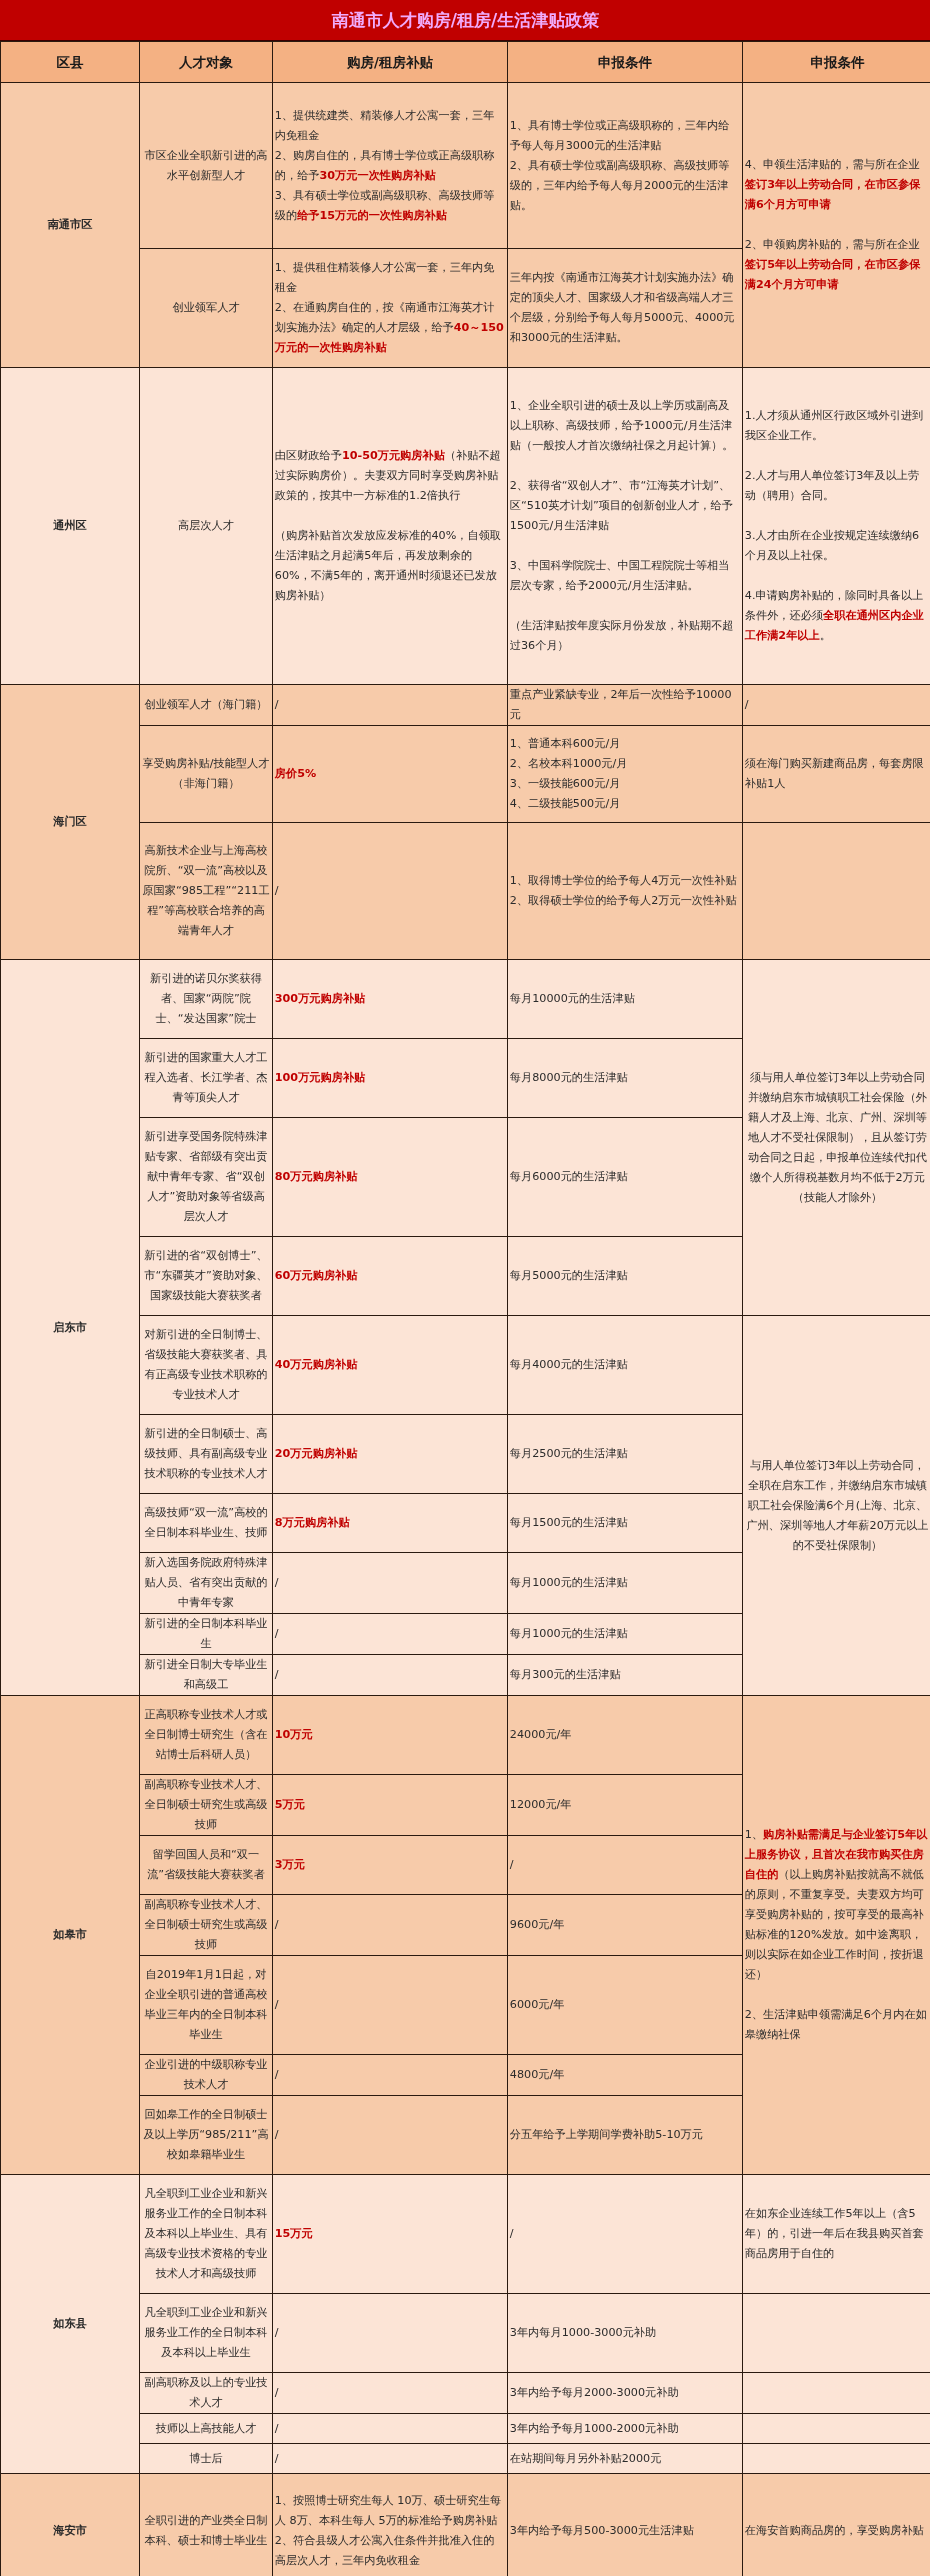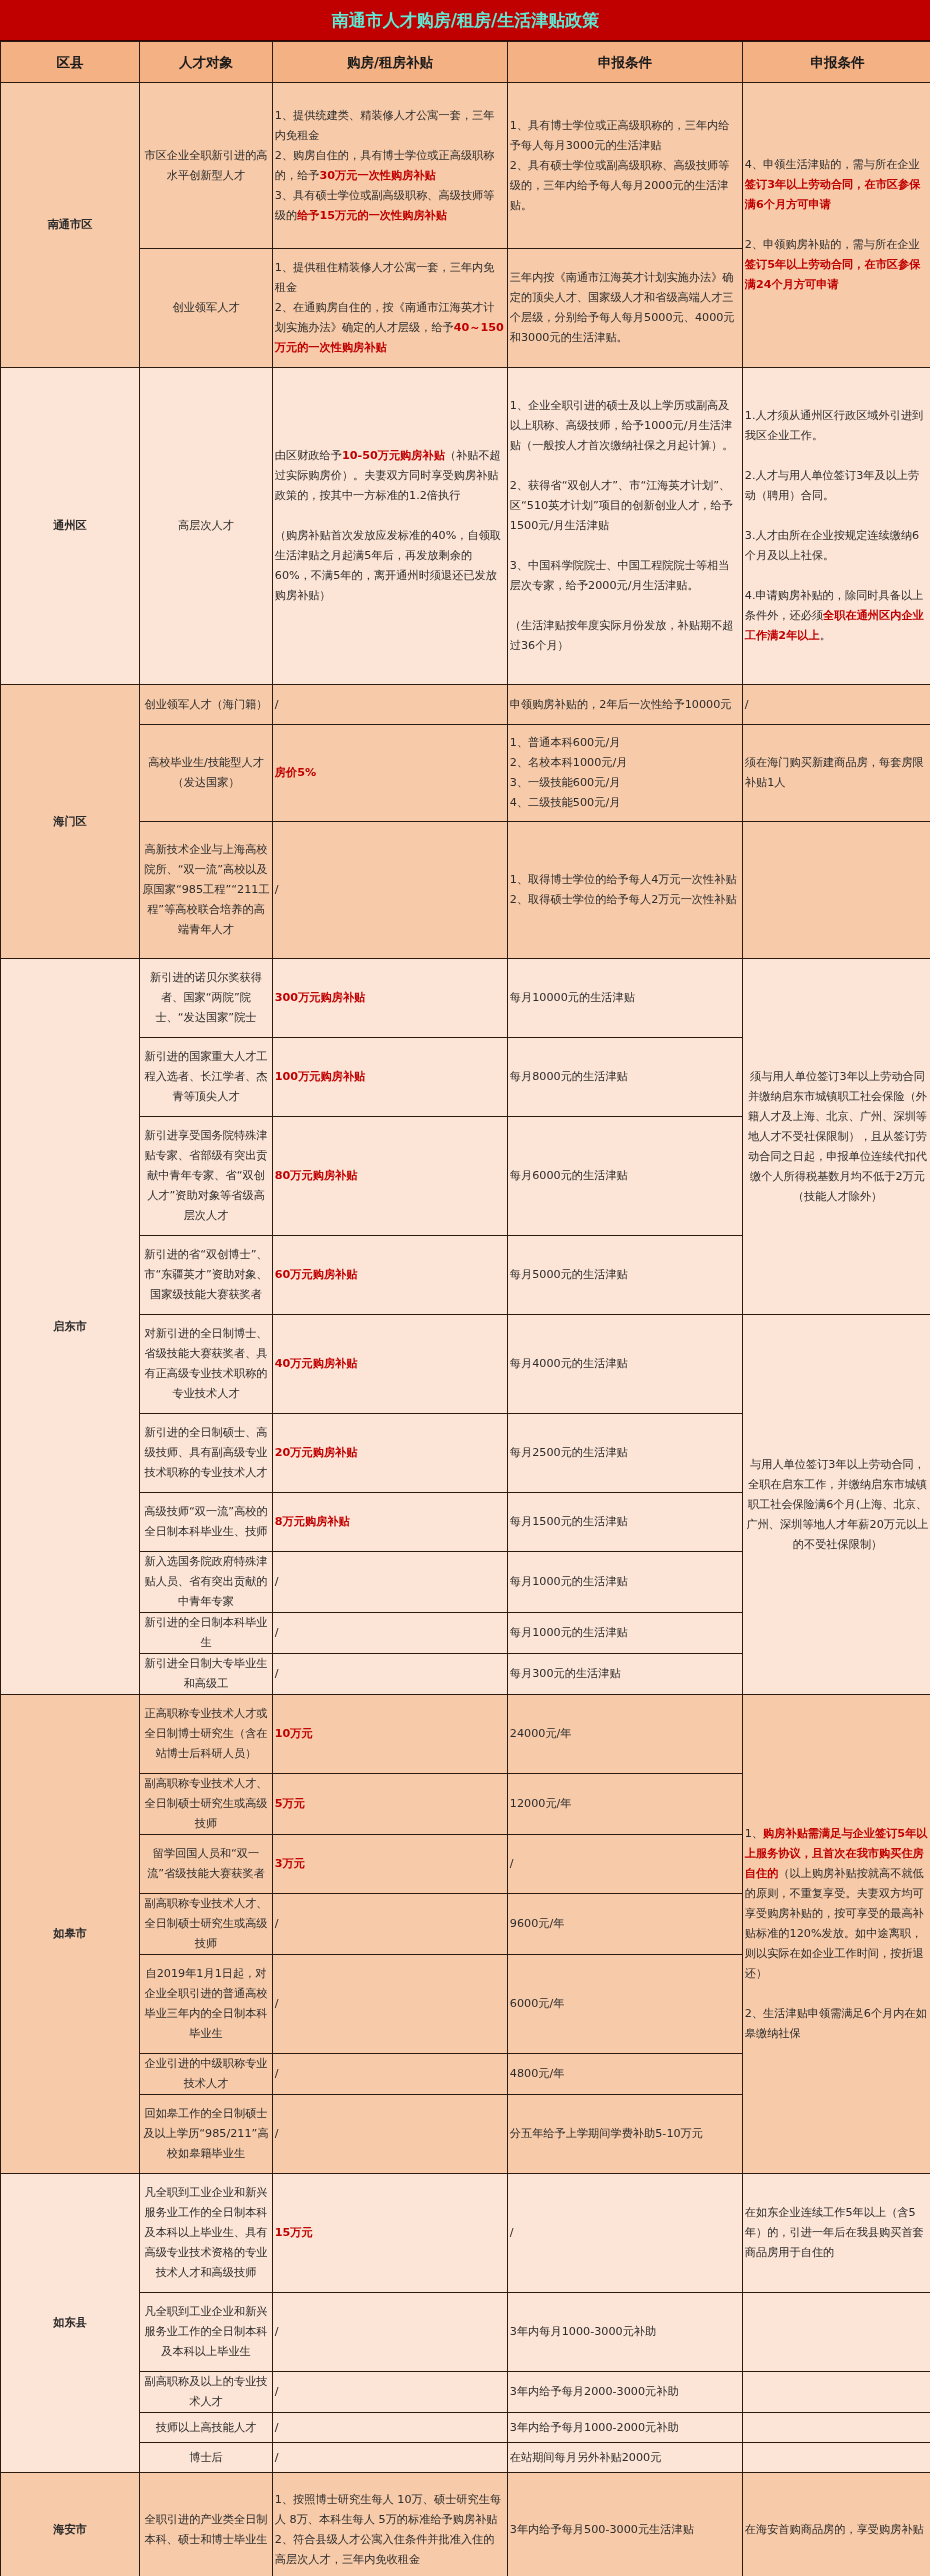--- a/index.html
+++ b/index.html
@@ -1,17 +1,17 @@
 <!DOCTYPE html>
 <html style="font-size:14.4px"><head>
 <meta charset="utf-8">
 <style>
   html, body { margin:0; padding:0; }
   body { width:931px; height:2576px; background:#f7cdae; font-family:"DejaVu Sans","Liberation Sans",sans-serif; position:relative; overflow:hidden; }
-  .title { position:absolute; left:0; top:0; width:931px; height:41px; background:#c00000; color:#5eead4; font-weight:bold; font-size:17px; display:flex; align-items:center; justify-content:center; border-bottom:0.9px solid #3a0000; box-sizing:border-box; }
+  .title { position:absolute; left:0; top:0; width:931px; height:41px; background:#c00000; color:#f0abfc; font-weight:bold; font-size:17px; display:flex; align-items:center; justify-content:center; border-bottom:0.9px solid #3a0000; box-sizing:border-box; }
   table { position:absolute; left:0; top:41px; width:931px; border-collapse:collapse; table-layout:fixed; }
   td, th { border:0.9px solid #2a1a10; font-size:11.2px; line-height:20px; color:#2b2b2b; padding:0 1.8px; vertical-align:middle; overflow:hidden; }
   th { background:#f4b183; font-weight:bold; font-size:13.5px; color:#1a1a1a; height:40px; }
   .c0 { text-align:center;font-weight:bold; }
   .c1 { text-align:center; }
   .c2, .c3 { text-align:left; }
   .c4 { text-align:left; }
   .center { text-align:center; }
   .red { color:#c00000; font-weight:bold; }
   .dark { background:#f7cbaa; }
@@ -86,25 +86,25 @@
 2.人才与用人单位签订3年及以上劳动（聘用）合同。
 
 3.人才由所在企业按规定连续缴纳6个月及以上社保。
 
 4.申请购房补贴的，除同时具备以上条件外，还必须</span><span class="red">全职在通州区内企业工作满2年以上</span><span>。</span></td>
       </tr>
       <tr style="height: 40px;">
         <td class="c0 dark pre" rowspan="3">海门区</td>
         <td class="c1 dark pre">创业领军人才（海门籍）</td>
         <td class="c2 dark pre"><span>/</span></td>
-        <td class="c3 dark pre">申领购房补贴的，2年后一次性给予10000元</td>
+        <td class="c3 dark pre">重点产业紧缺专业，2年后一次性给予10000元</td>
         <td class="c4 dark pre">/</td>
       </tr>
       <tr style="height: 97px;">
-        <td class="c1 dark pre">高校毕业生/技能型人才（发达国家）</td>
+        <td class="c1 dark pre">享受购房补贴/技能型人才（非海门籍）</td>
         <td class="c2 dark pre"><span class="red">房价5%</span></td>
         <td class="c3 dark pre">1、普通本科600元/月
 2、名校本科1000元/月
 3、一级技能600元/月
 4、二级技能500元/月</td>
         <td class="c4 dark pre">须在海门购买新建商品房，每套房限补贴1人</td>
       </tr>
       <tr style="height: 137px;">
         <td class="c1 dark pre">高新技术企业与上海高校院所、“双一流”高校以及原国家“985工程”“211工程”等高校联合培养的高端青年人才</td>
         <td class="c2 dark pre"><span>/</span></td>

